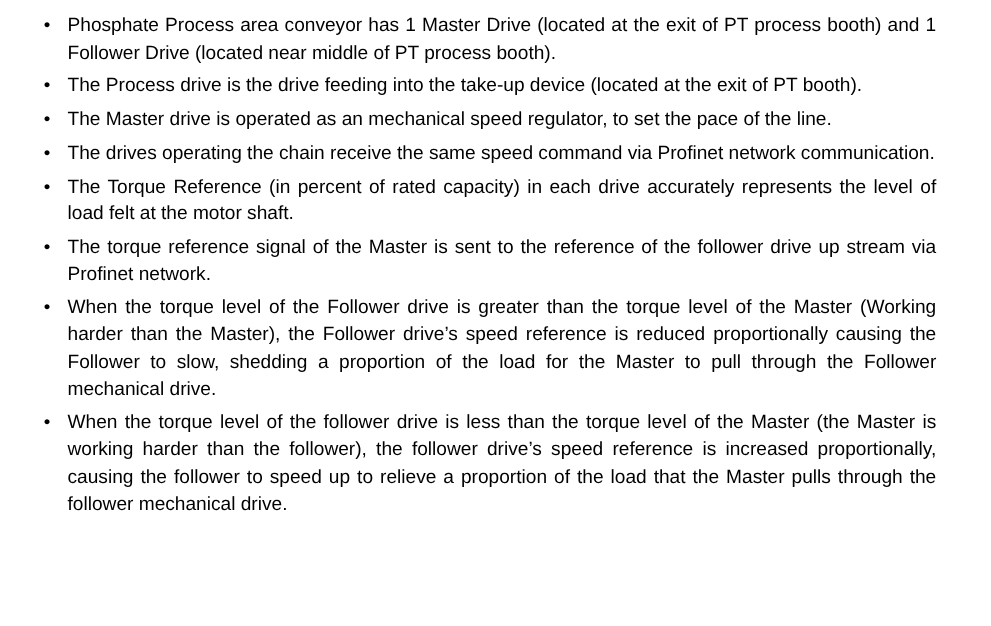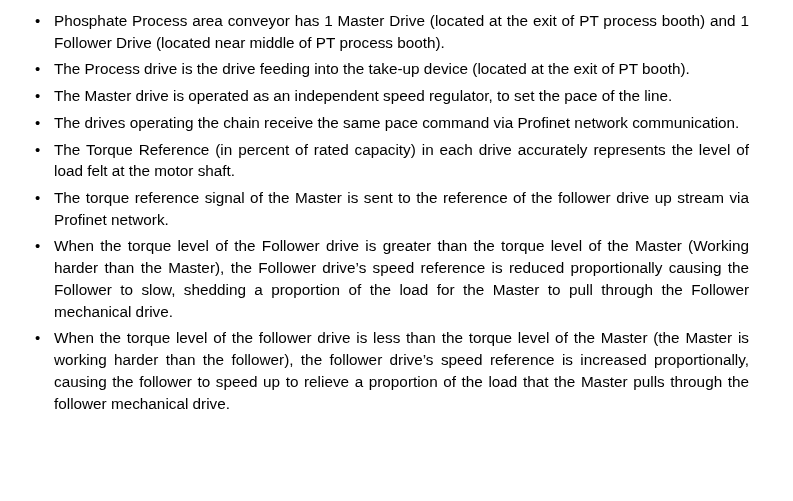--- a/index.html
+++ b/index.html
@@ -59,25 +59,25 @@
     <li>
       <span class="bullet-marker">•</span>
       <span class="li-text">Phosphate Process area conveyor has 1 Master Drive (located at the exit of PT process booth) and 1 Follower Drive (located near middle of PT process booth).</span>
     </li>
     <li>
       <span class="bullet-marker">•</span>
       <span class="li-text">The Process drive is the drive feeding into the take-up device (located at the exit of PT booth).</span>
     </li>
     <li>
       <span class="bullet-marker">•</span>
-      <span class="li-text">The Master drive is operated as an independent speed regulator, to set the pace of the line.</span>
+      <span class="li-text">The Master drive is operated as an mechanical speed regulator, to set the pace of the line.</span>
     </li>
     <li>
       <span class="bullet-marker">•</span>
-      <span class="li-text">The drives operating the chain receive the same pace command via Profinet network communication.</span>
+      <span class="li-text">The drives operating the chain receive the same speed command via Profinet network communication.</span>
     </li>
     <li>
       <span class="bullet-marker">•</span>
       <span class="li-text">The Torque Reference (in percent of rated capacity) in each drive accurately represents the level of load felt at the motor shaft.</span>
     </li>
     <li>
       <span class="bullet-marker">•</span>
       <span class="li-text">The torque reference signal of the Master is sent to the reference of the follower drive up stream via Profinet network.</span>
     </li>
     <li>

